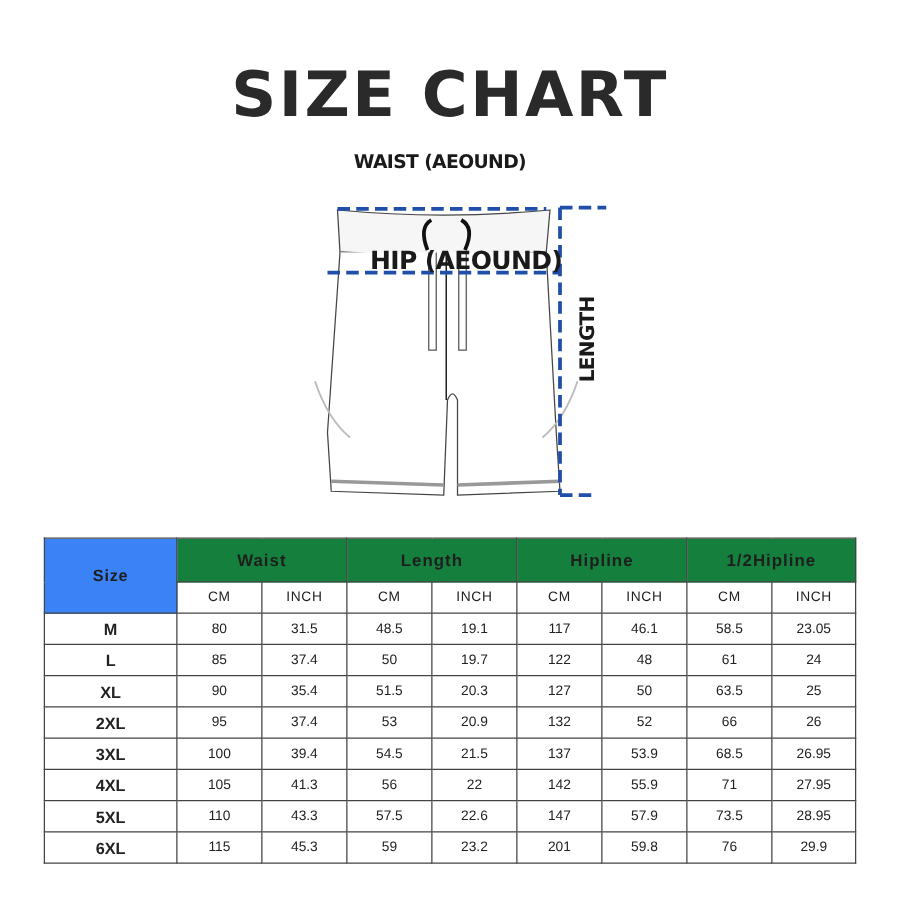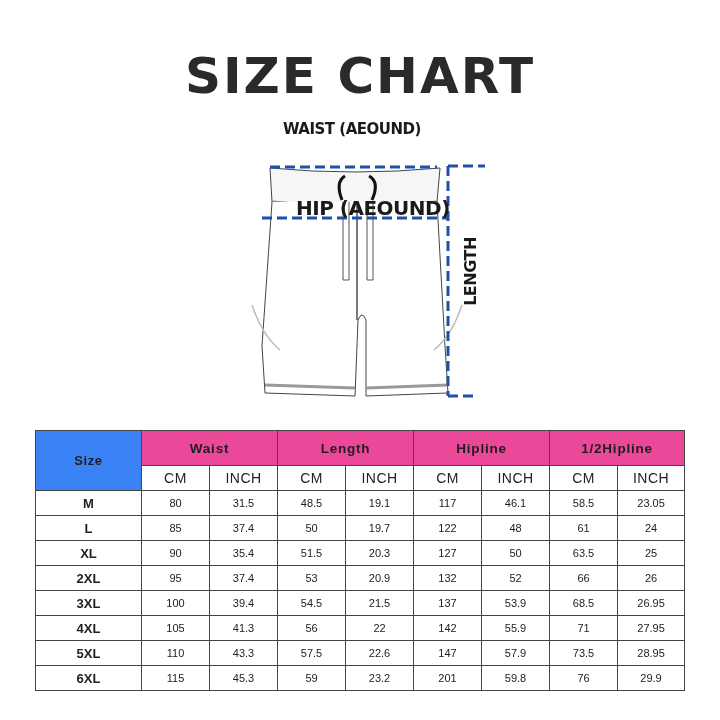--- a/index.html
+++ b/index.html
@@ -2,23 +2,23 @@
 <html><head>
 <meta charset="utf-8">
 <style>
   html, body { margin: 0; padding: 0; background: #ffffff; }
   body { width: 720px; height: 720px; position: relative; overflow: hidden; font-family: "Liberation Sans", sans-serif; color: #222; }
   .title { position: absolute; left: 0; top: 36px; width: 720px; text-align: center; font-family: "DejaVu Sans", sans-serif; font-weight: 900; font-size: 50px; letter-spacing: 2px; color: #2a2a2a; line-height: 60px; margin-top: 10px; }
   .diagram { position: absolute; left: 0; top: 110px; width: 573px; height: 300px; }
   .lbl { position: absolute; font-family: "DejaVu Sans", sans-serif; font-weight: bold; color: #1a1a1a; font-size: 15px; letter-spacing: -0.5px; }
   table.sz { position: absolute; left: 35px; top: 430px; width: 649px; border-collapse: collapse; table-layout: fixed; }
   table.sz td, table.sz th { border: 1.5px solid #444; text-align: center; font-size: 11px; color: #222; padding: 0; }
-  table.sz th.grp { background: #ec4899; font-size: 13.5px; font-weight: bold; letter-spacing: 0.8px; height: 34px; color: #1e1e1e; }
+  table.sz th.grp { background: #15803d; font-size: 13.5px; font-weight: bold; letter-spacing: 0.8px; height: 34px; color: #1e1e1e; }
   table.sz th.size-h { background: #3b82f6; font-size: 13px; font-weight: bold; letter-spacing: 0.6px; color: #1e1e1e; }
-  table.sz td.unit { height: 24px; font-size: 14px; letter-spacing: 0.5px; }
+  table.sz td.unit { height: 24px; font-size: 11px; letter-spacing: 0.5px; }
   table.sz td.sz-cell { font-weight: bold; font-size: 13px; }
   table.sz tr.row td { height: 24px; }
 </style>
 </head>
 <body>
 
 <div class="title">SIZE CHART</div>
 
 <div class="diagram">
   <div class="lbl" style="left:283px; top:10px;">WAIST (AEOUND)</div>

